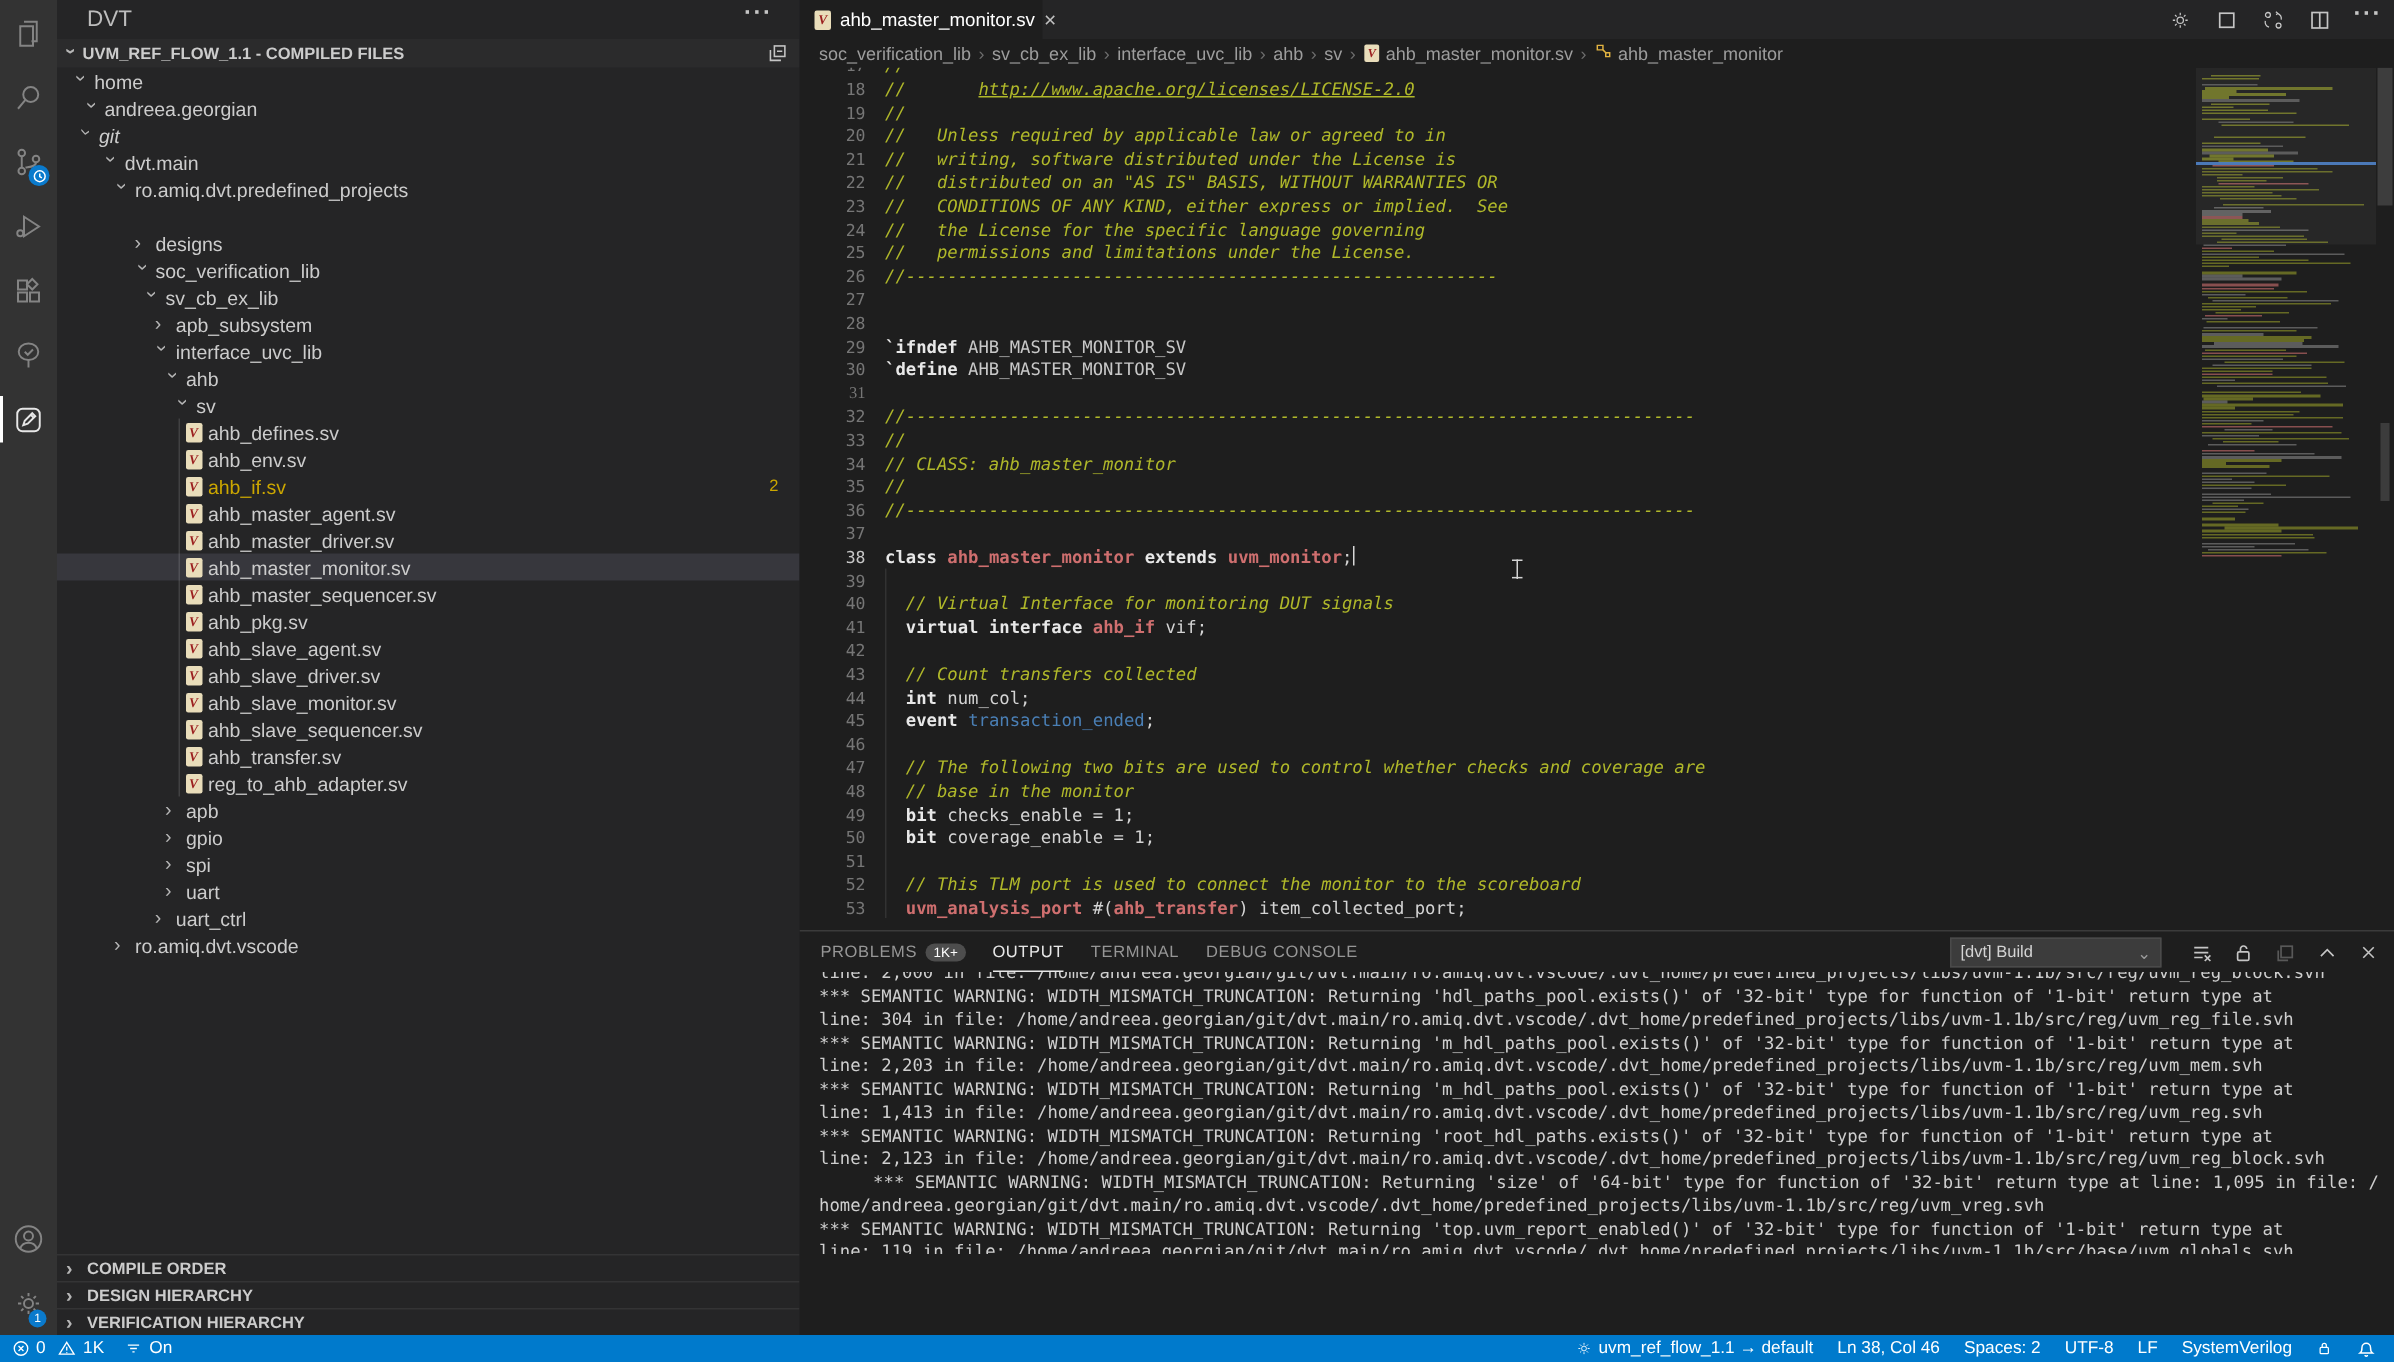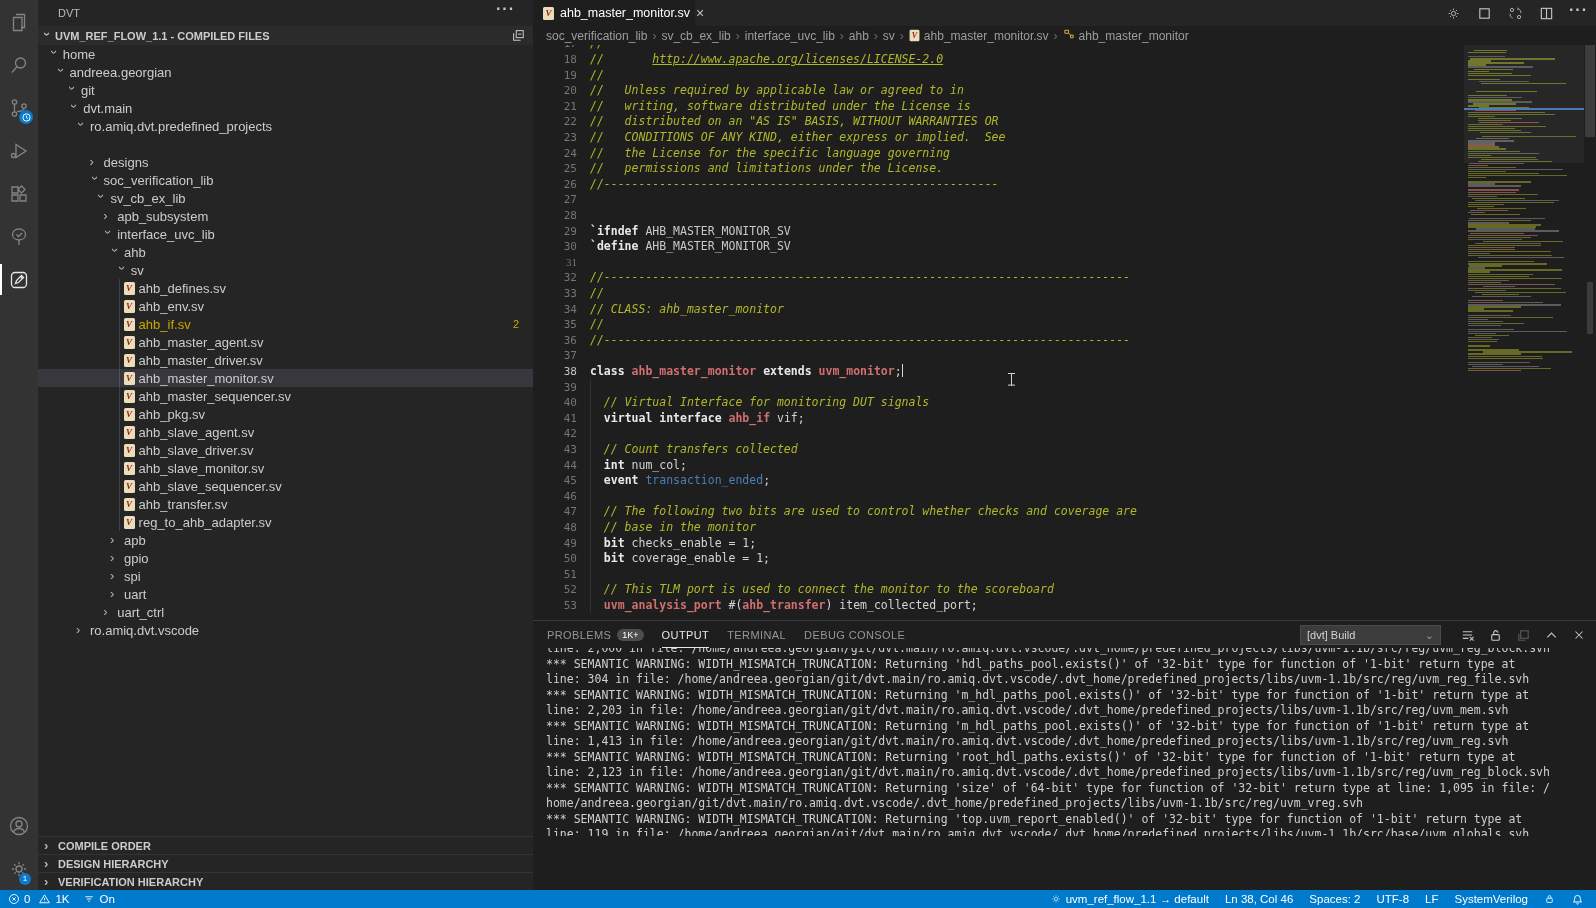--- a/index.html
+++ b/index.html
@@ -13,21 +13,21 @@
   .ab-item svg { stroke:currentColor; fill:none; stroke-width:1.3; }
   .ab-item.active { color:#e7e7e7; }
   .ab-item.active::before { content:""; position:absolute; left:0; top:6px; bottom:6px; width:2px; background:#ffffff; }
   .ab-bottom { position:absolute; bottom:0; left:0; width:38px; }
   .ab-badge { position:absolute; border-radius:50%; background:var(--badge-blue); color:#fff; font-size:8px; line-height:13px; text-align:center; }
   .scm-badge { width:14px; height:14px; left:19px; top:24px; display:flex; align-items:center; justify-content:center; }
   .gear-badge { width:12px; height:12px; left:19px; top:26px; line-height:12px; }
 
   
   .sidebar { position:absolute; left:38px; top:0; width:495px; bottom:18px; background:#252526; z-index:4; overflow:hidden; }
-  .sb-title { position:absolute; top:0; left:0; right:0; height:26px; line-height:26px; padding-left:20px; font-size:11px; color:#bdbdbd; }
+  .sb-title { position:absolute; top:0; left:0; right:0; height:26px; line-height:26px; padding-left:20px; font-size:15px; color:#bdbdbd; }
   .sb-title-more { position:absolute; right:18px; top:0; color:#c5c5c5; cursor:pointer; font-weight:bold; letter-spacing:1px; }
   .sb-header { position:absolute; top:26px; left:0; right:0; height:19px; background:#2b2b2c; display:flex; align-items:center; font-size:11px; font-weight:bold; color:#cccccc; }
   .sb-header .chev { margin:0 3px 0 4px; }
   .collapse-icon { position:absolute; right:8px; top:2px; color:#c5c5c5; cursor:pointer; }
   .collapse-icon svg { stroke:currentColor; fill:none; stroke-width:1.2; }
   .tree { position:absolute; top:45px; left:0; right:0; height:600px; }
   .tree-row { position:absolute; left:0; right:0; height:18px; display:flex; align-items:center; font-size:13px; color:#cccccc; cursor:pointer; white-space:nowrap; }
   .tree-row.selected { background:#37373d; }
   .tree-row .label { margin-left:4px; }
   .tree-row .label.warn { color:var(--warning); }
@@ -195,21 +195,21 @@
     </div>
     <div class="tree">
         <div class="tree-row" style="top: 0px; padding-left: 10.8px;">
           <span class="chev open">›</span>
           <span class="label">home</span>
         </div>
         <div class="tree-row" style="top: 18px; padding-left: 17.6px;">
           <span class="chev open">›</span>
           <span class="label">andreea.georgian</span>
         </div>
-        <div class="tree-row" style="top: 36px; padding-left: 29px;">
+        <div class="tree-row" style="top: 36px; padding-left: 14px; font-style: italic;">
           <span class="chev open">›</span>
           <span class="label">git</span>
         </div>
         <div class="tree-row" style="top: 54px; padding-left: 31.2px;">
           <span class="chev open">›</span>
           <span class="label">dvt.main</span>
         </div>
         <div class="tree-row" style="top: 72px; padding-left: 38px;">
           <span class="chev open">›</span>
           <span class="label">ro.amiq.dvt.predefined_projects</span>
@@ -662,21 +662,21 @@
       <div class="panel-body" id="output-body">
           <div class="out-line" style="top: -7px;">line: 2,000 in file: /home/andreea.georgian/git/dvt.main/ro.amiq.dvt.vscode/.dvt_home/predefined_projects/libs/uvm-1.1b/src/reg/uvm_reg_block.svh</div>
           <div class="out-line" style="top: 8.5px;">*** SEMANTIC WARNING: WIDTH_MISMATCH_TRUNCATION: Returning 'hdl_paths_pool.exists()' of '32-bit' type for function of '1-bit' return type at</div>
           <div class="out-line" style="top: 24px;">line: 304 in file: /home/andreea.georgian/git/dvt.main/ro.amiq.dvt.vscode/.dvt_home/predefined_projects/libs/uvm-1.1b/src/reg/uvm_reg_file.svh</div>
           <div class="out-line" style="top: 39.5px;">*** SEMANTIC WARNING: WIDTH_MISMATCH_TRUNCATION: Returning 'm_hdl_paths_pool.exists()' of '32-bit' type for function of '1-bit' return type at</div>
           <div class="out-line" style="top: 55px;">line: 2,203 in file: /home/andreea.georgian/git/dvt.main/ro.amiq.dvt.vscode/.dvt_home/predefined_projects/libs/uvm-1.1b/src/reg/uvm_mem.svh</div>
           <div class="out-line" style="top: 70.5px;">*** SEMANTIC WARNING: WIDTH_MISMATCH_TRUNCATION: Returning 'm_hdl_paths_pool.exists()' of '32-bit' type for function of '1-bit' return type at</div>
           <div class="out-line" style="top: 86px;">line: 1,413 in file: /home/andreea.georgian/git/dvt.main/ro.amiq.dvt.vscode/.dvt_home/predefined_projects/libs/uvm-1.1b/src/reg/uvm_reg.svh</div>
           <div class="out-line" style="top: 101.5px;">*** SEMANTIC WARNING: WIDTH_MISMATCH_TRUNCATION: Returning 'root_hdl_paths.exists()' of '32-bit' type for function of '1-bit' return type at</div>
           <div class="out-line" style="top: 117px;">line: 2,123 in file: /home/andreea.georgian/git/dvt.main/ro.amiq.dvt.vscode/.dvt_home/predefined_projects/libs/uvm-1.1b/src/reg/uvm_reg_block.svh</div>
-          <div class="out-line" style="top: 132.5px;">*** SEMANTIC WARNING: WIDTH_MISMATCH_TRUNCATION: Returning 'size' of '64-bit' type for function of '32-bit' return type at line: 1,095 in file: /</div>
+          <div class="out-line" style="top: 132.5px; text-align: right;">*** SEMANTIC WARNING: WIDTH_MISMATCH_TRUNCATION: Returning 'size' of '64-bit' type for function of '32-bit' return type at line: 1,095 in file: /</div>
           <div class="out-line" style="top: 148px;">home/andreea.georgian/git/dvt.main/ro.amiq.dvt.vscode/.dvt_home/predefined_projects/libs/uvm-1.1b/src/reg/uvm_vreg.svh</div>
           <div class="out-line" style="top: 163.5px;">*** SEMANTIC WARNING: WIDTH_MISMATCH_TRUNCATION: Returning 'top.uvm_report_enabled()' of '32-bit' type for function of '1-bit' return type at</div>
           <div class="out-line" style="top: 179px;">line: 119 in file: /home/andreea.georgian/git/dvt.main/ro.amiq.dvt.vscode/.dvt_home/predefined_projects/libs/uvm-1.1b/src/base/uvm_globals.svh</div>
           <div class="out-line" style="top: 194.5px;">*** Build done [total duration 10s.744ms] ***</div>
         </div>
     </div>
   </div>
 
   <div class="status-bar">
     <div class="sb-left">

